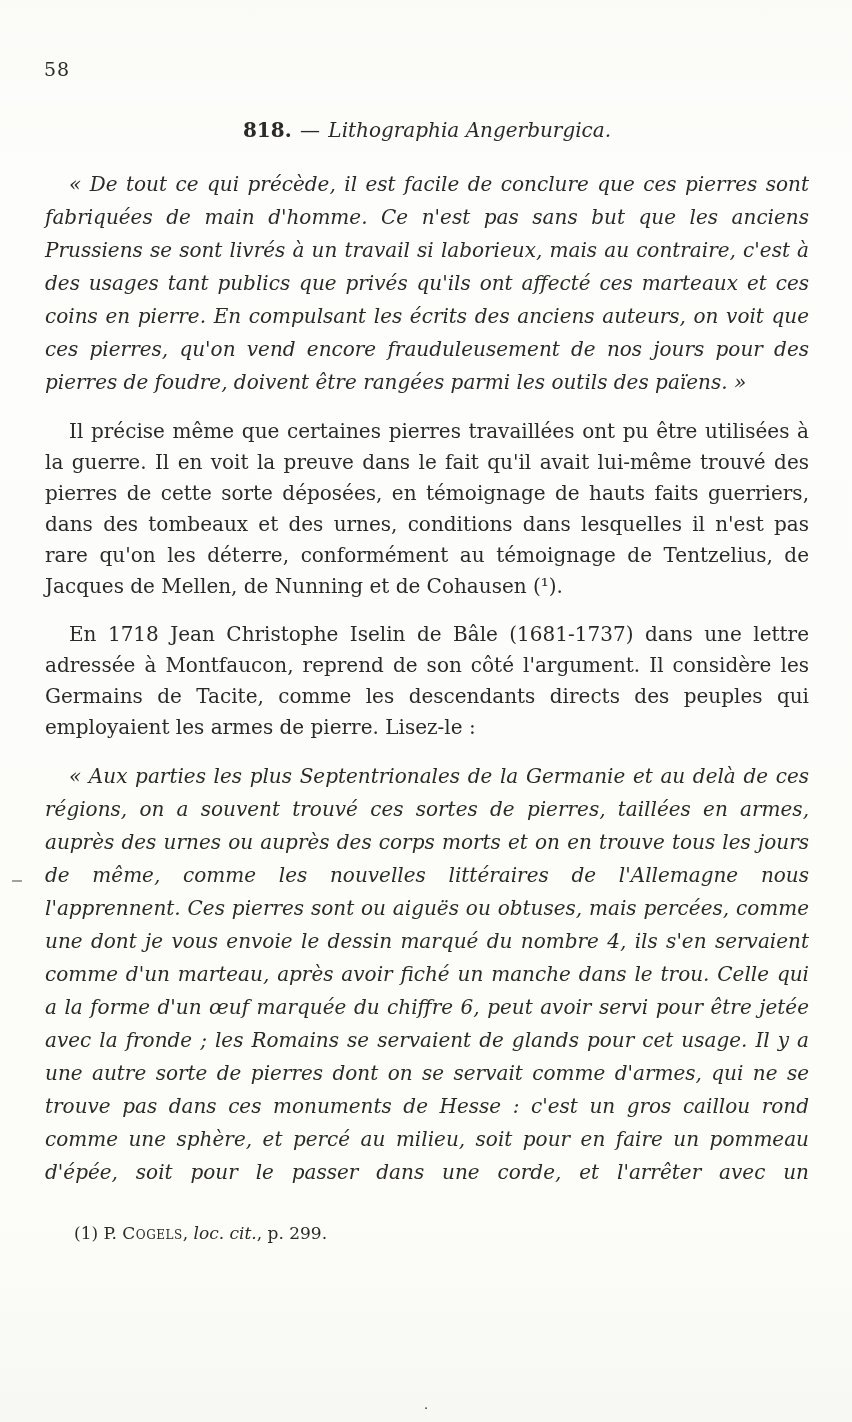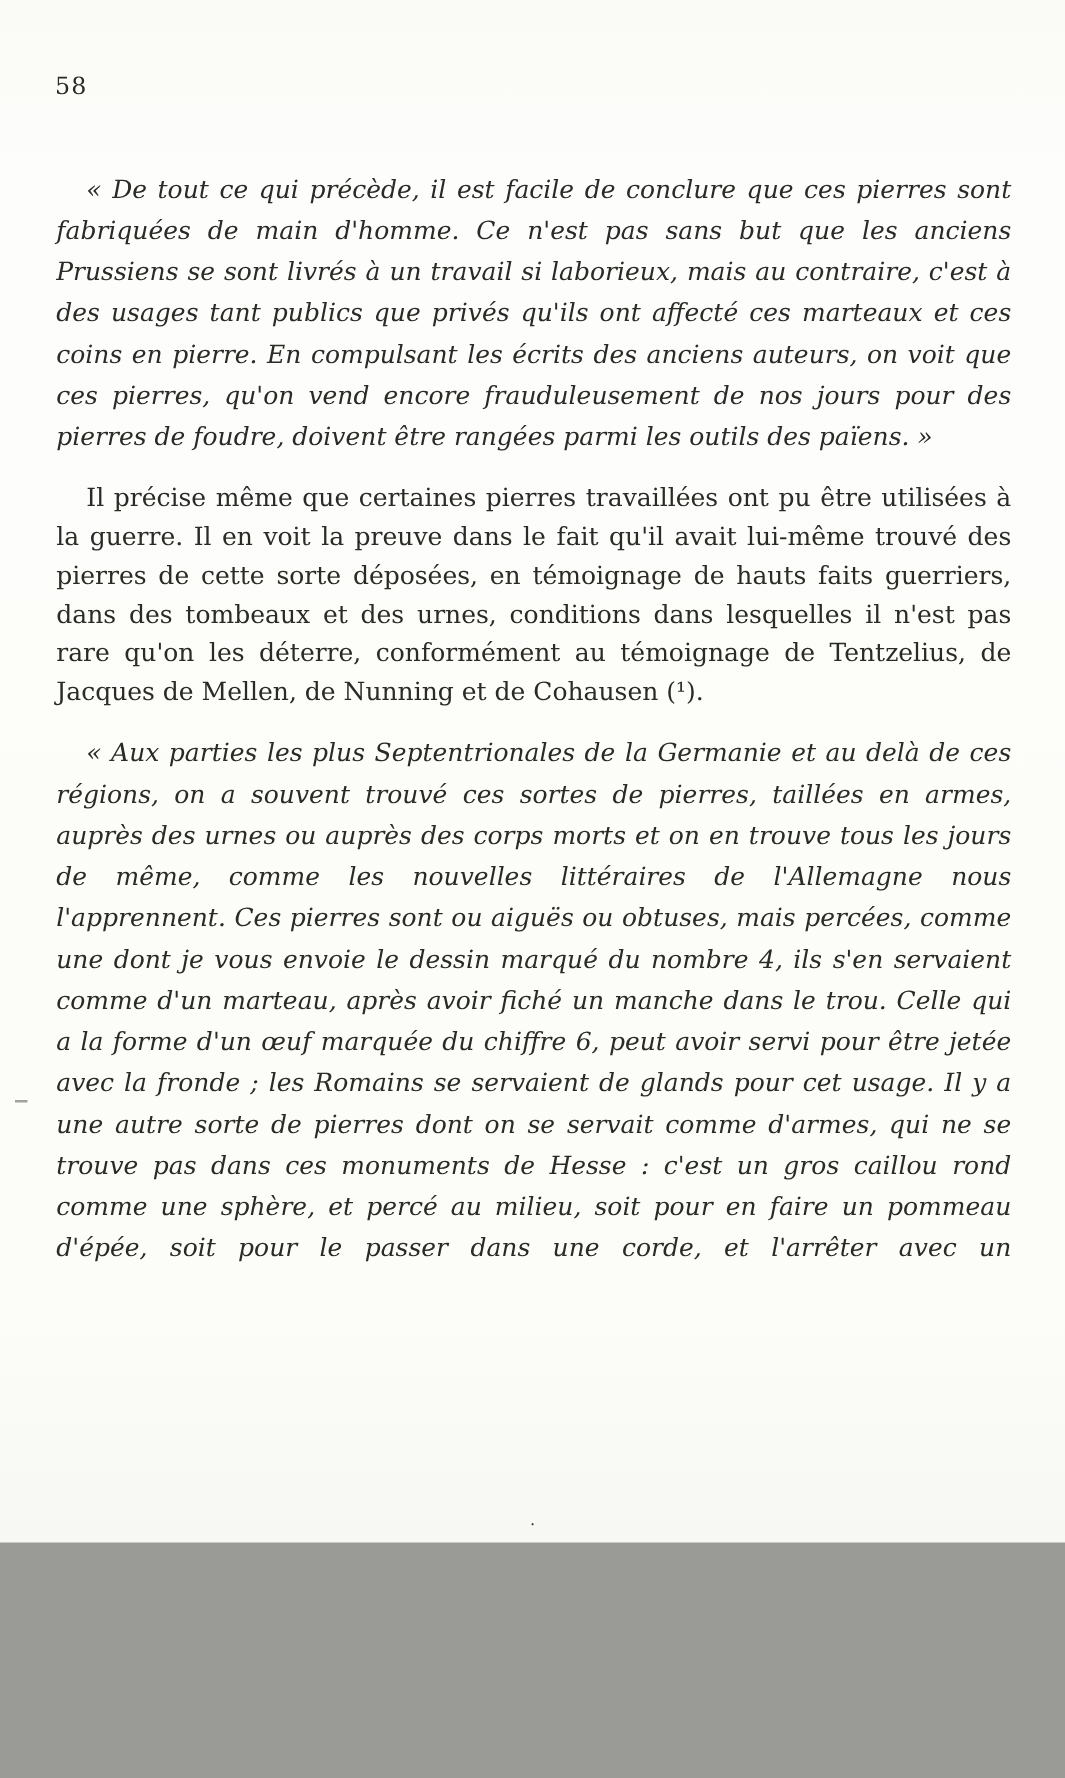--- a/index.html
+++ b/index.html
@@ -1,21 +1,21 @@
 <!DOCTYPE html>
 <html><head>
 <meta charset="utf-8">
 <style>
   html, body { margin: 0; padding: 0; }
   body { background: #9a9a96; font-family: "DejaVu Serif", "Liberation Serif", serif; }
 
   .page {
     position: relative;
     width: 852px;
-    height: 1234px;
+    height: 1422px;
     margin: 0 auto;
     background: linear-gradient(180deg, #fafaf7 0%, #fdfdfb 12%, #fcfcf9 85%, #f7f7f3 100%);
     color: #2b2a26;
     overflow: hidden;
   }
 
   
   .page-number {
     position: absolute;
     left: 44px;
@@ -89,28 +89,35 @@
 </style>
 </head>
 <body>
 
 <div class="page">
 
   <span class="page-number">58</span>
 
   <div class="content">
 
+    <div class="sec-heading">
+      <span class="b">818.</span>
+      <span class="sep">—</span>
+      <span class="it">Lithographia Angerburgica.</span>
+    </div>
 
     <p class="body quote">« De tout ce qui précède, il est facile de conclure que ces pierres sont fabriquées de main d'homme. Ce n'est pas sans but que les anciens Prussiens se sont livrés à un travail si laborieux, mais au contraire, c'est à des usages tant publics que privés qu'ils ont affecté ces marteaux et ces coins en pierre. En compulsant les écrits des anciens auteurs, on voit que ces pierres, qu'on vend encore frauduleusement de nos jours pour des pierres de foudre, doivent être rangées parmi les outils des païens. »</p>
 
     <p class="body sp-top">Il précise même que certaines pierres travaillées ont pu être utilisées à la guerre. Il en voit la preuve dans le fait qu'il avait lui-même trouvé des pierres de cette sorte déposées, en témoignage de hauts faits guerriers, dans des tombeaux et des urnes, conditions dans lesquelles il n'est pas rare qu'on les déterre, conformément au témoignage de Tentzelius, de Jacques de Mellen, de Nunning et de Cohausen (¹).</p>
 
+    <p class="body">En 1718 Jean Christophe Iselin de Bâle (1681-1737) dans une lettre adressée à Montfaucon, reprend de son côté l'argument. Il considère les Germains de Tacite, comme les descendants directs des peuples qui employaient les armes de pierre. Lisez-le :</p>
 
 
     <p class="body quote justify-last">« Aux parties les plus Septentrionales de la Germanie et au delà de ces régions, on a souvent trouvé ces sortes de pierres, taillées en armes, auprès des urnes ou auprès des corps morts et on en trouve tous les jours de même, comme les nouvelles littéraires de l'Allemagne nous l'apprennent. Ces pierres sont ou aiguës ou obtuses, mais percées, comme une dont je vous envoie le dessin marqué du nombre 4, ils s'en servaient comme d'un marteau, après avoir fiché un manche dans le trou. Celle qui a la forme d'un œuf marquée du chiffre 6, peut avoir servi pour être jetée avec la fronde ; les Romains se servaient de glands pour cet usage. Il y a une autre sorte de pierres dont on se servait comme d'armes, qui ne se trouve pas dans ces monuments de Hesse : c'est un gros caillou rond comme une sphère, et percé au milieu, soit pour en faire un pommeau d'épée, soit pour le passer dans une corde, et l'arrêter avec un</p>
 
+    <div class="footnote"><span>(1) P. </span><span class="sc">Cogels</span><span>, </span><span class="it">loc. cit.</span><span>, p. 299.</span></div>
 
   </div>
 
   <div class="margin-mark"></div>
   <div class="sig-mark">.</div>
 
 </div>
 
 </body></html>

